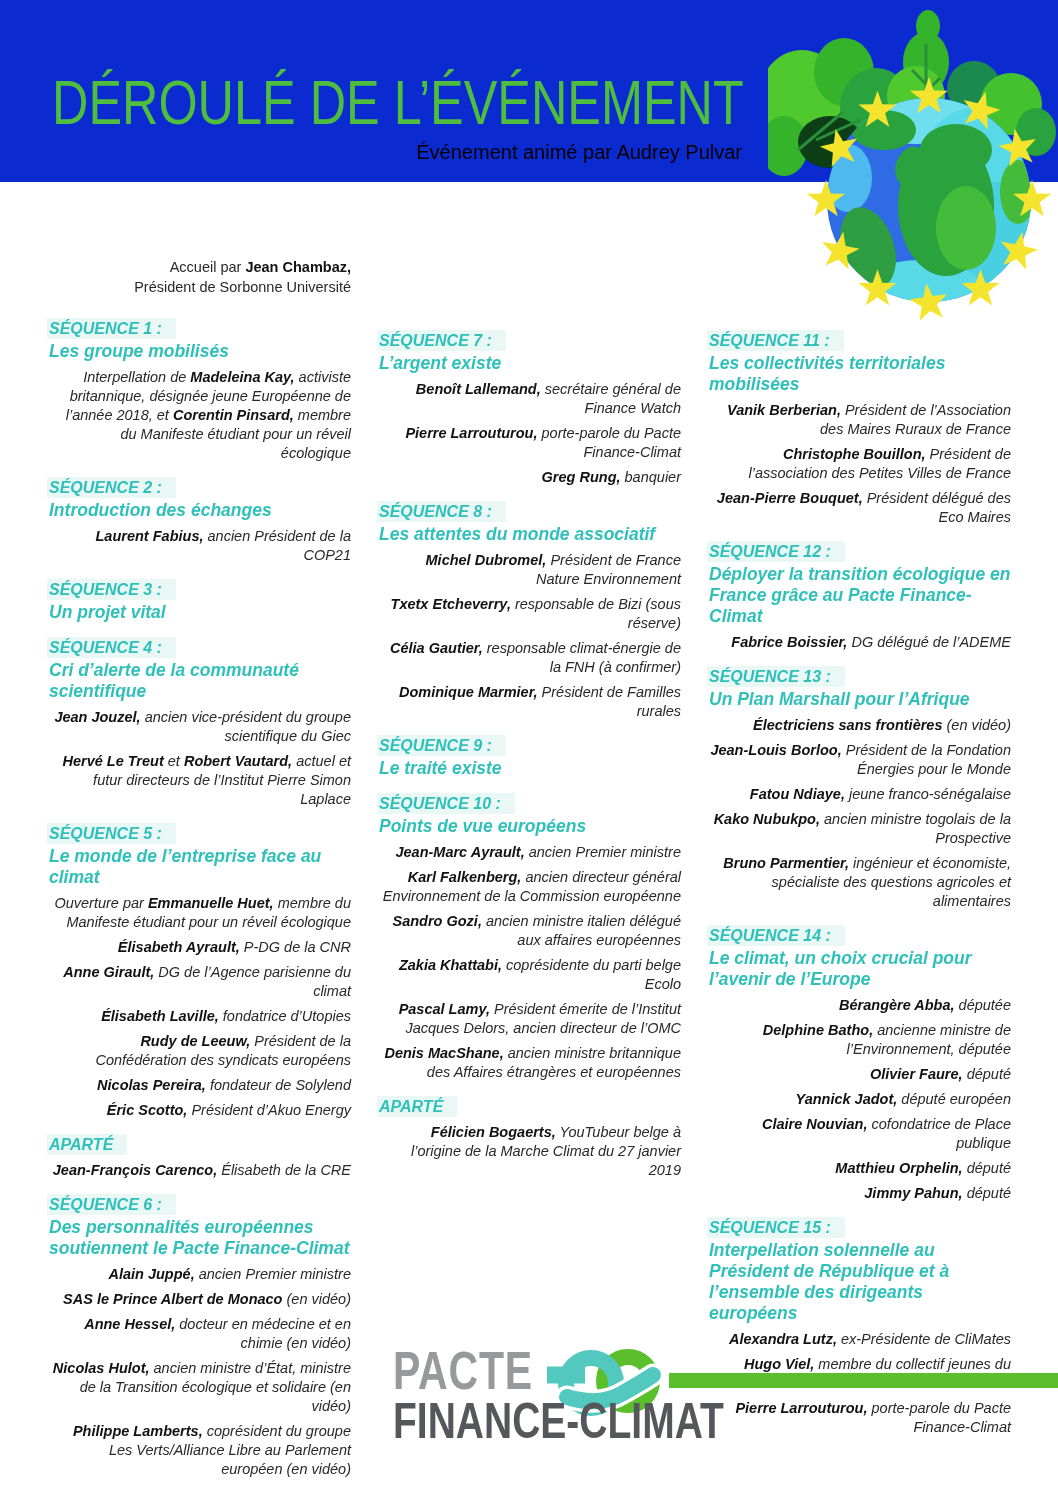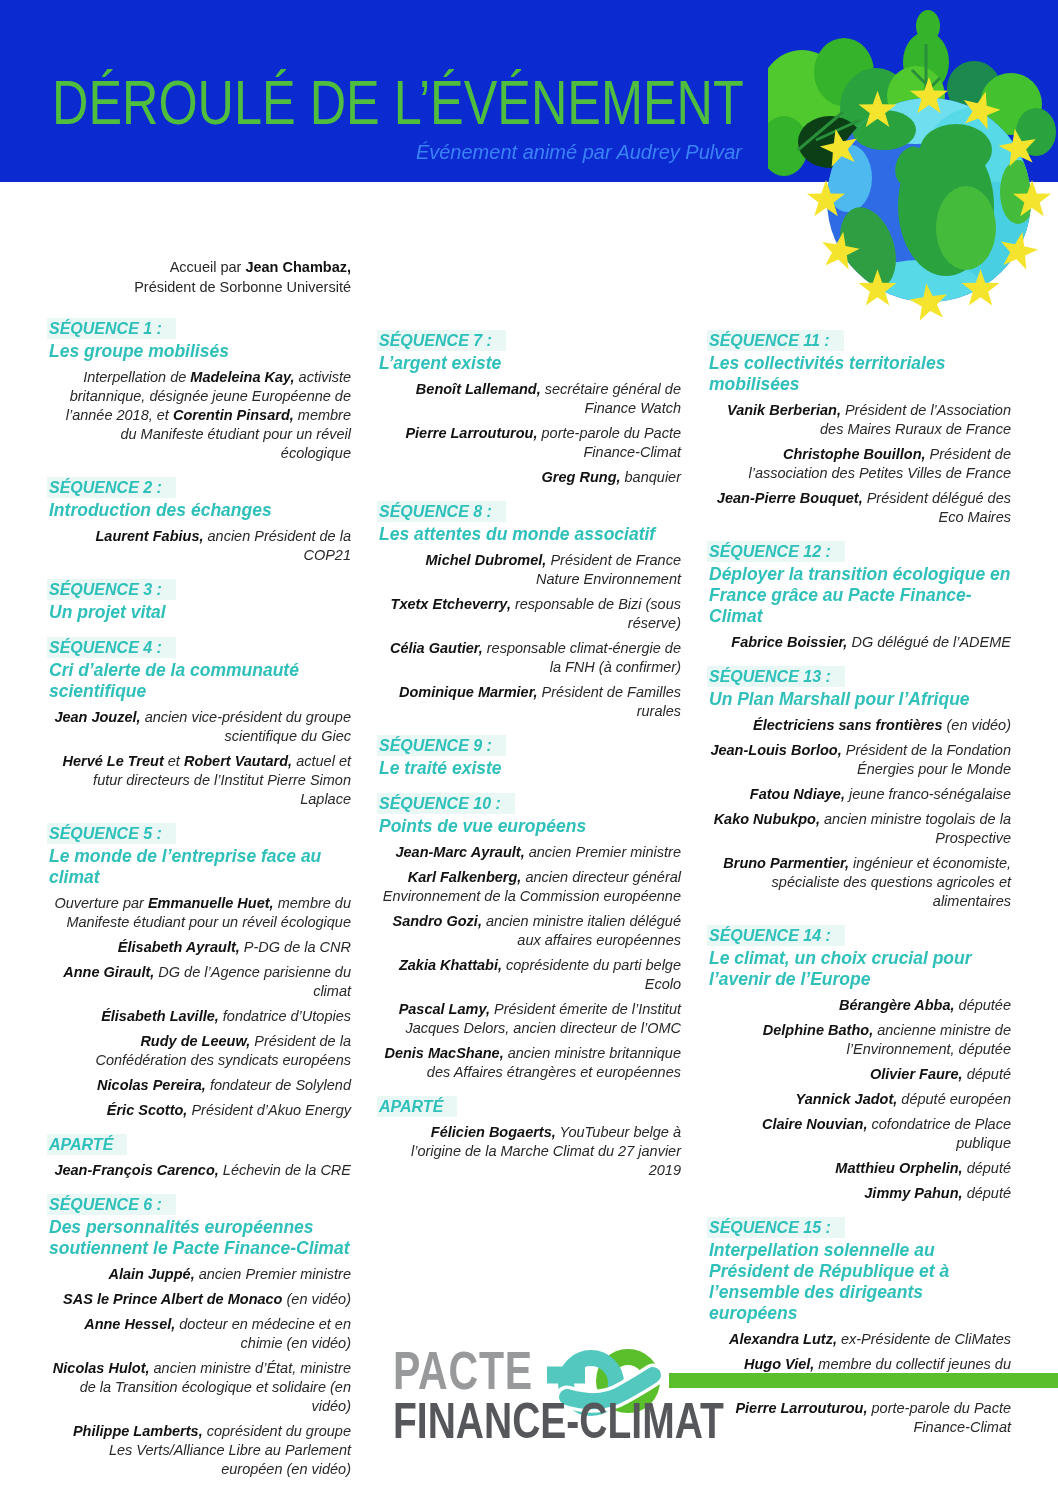--- a/index.html
+++ b/index.html
@@ -15,21 +15,21 @@
   }
   .page-title {
     position:absolute; left:52px; top:66px;
     font-size:63px; font-weight:400; letter-spacing:0;
     color:var(--title-green,#4fbe3e);
     transform:scaleX(0.8); transform-origin:left top;
     white-space:nowrap;
   }
   .page-subtitle {
     position:absolute; left:0; top:141px; width:742px;
-    text-align:right; color:#3b82f6; font-size:20px; font-weight:400;font-style:italic;
+    text-align:right; color:#000000; font-size:20px; font-weight:400;
   }
   .earth-wrap { position:absolute; left:768px; top:0; width:290px; height:322px; }
 
   .columns {
     position:absolute; left:49px; top:258px; width:962px;
     display:flex; gap:28px;
   }
   .column { width:302px; }
   .column.pushed { padding-top:60px; }
 
@@ -138,21 +138,21 @@
 <div class="columns">
     <div class="column">
       <section class="intro-section">
         <p class="entry"><span>Accueil par </span><strong>Jean Chambaz,</strong><br><span>Président de Sorbonne Université</span></p>
       </section>
       <section class="sequence"><div class="seq-label">SÉQUENCE 1 :</div><h3 class="seq-title">Les groupe mobilisés</h3><p class="entry"><span>Interpellation de </span><strong>Madeleina Kay,</strong><span> activiste britannique, désignée jeune Européenne de l’année 2018, et </span><strong>Corentin Pinsard,</strong><span> membre du Manifeste étudiant pour un réveil écologique</span></p></section>
       <section class="sequence"><div class="seq-label">SÉQUENCE 2 :</div><h3 class="seq-title">Introduction des échanges</h3><p class="entry"><strong>Laurent Fabius,</strong><span> ancien Président de la COP21</span></p></section>
       <section class="sequence"><div class="seq-label">SÉQUENCE 3 :</div><h3 class="seq-title">Un projet vital</h3></section>
       <section class="sequence"><div class="seq-label">SÉQUENCE 4 :</div><h3 class="seq-title">Cri d’alerte de la communauté scientifique</h3><p class="entry"><strong>Jean Jouzel,</strong><span> ancien vice-président du groupe scientifique du Giec</span></p><p class="entry"><strong>Hervé Le Treut</strong><span> et </span><strong>Robert Vautard,</strong><span> actuel et futur directeurs de l’Institut Pierre Simon Laplace</span></p></section>
       <section class="sequence"><div class="seq-label">SÉQUENCE 5 :</div><h3 class="seq-title">Le monde de l’entreprise face au climat</h3><p class="entry"><span>Ouverture par </span><strong>Emmanuelle Huet,</strong><span> membre du Manifeste étudiant pour un réveil écologique</span></p><p class="entry"><strong>Élisabeth Ayrault,</strong><span> P-DG de la CNR</span></p><p class="entry"><strong>Anne Girault,</strong><span> DG de l’Agence parisienne du climat</span></p><p class="entry"><strong>Élisabeth Laville,</strong><span> fondatrice d’Utopies</span></p><p class="entry"><strong>Rudy de Leeuw,</strong><span> Président de la Confédération des syndicats européens</span></p><p class="entry"><strong>Nicolas Pereira,</strong><span> fondateur de Solylend</span></p><p class="entry"><strong>Éric Scotto,</strong><span> Président d’Akuo Energy</span></p></section>
-      <section class="sequence"><div class="seq-label">APARTÉ</div><p class="entry"><strong>Jean-François Carenco,</strong><span> Léchevin de la CRE</span></p></section>
+      <section class="sequence"><div class="seq-label">APARTÉ</div><p class="entry"><strong>Jean-François Carenco,</strong><span> Élisabeth de la CRE</span></p></section>
       <section class="sequence"><div class="seq-label">SÉQUENCE 6 :</div><h3 class="seq-title">Des personnalités européennes soutiennent le Pacte Finance-Climat</h3><p class="entry"><strong>Alain Juppé,</strong><span> ancien Premier ministre</span></p><p class="entry"><strong>SAS le Prince Albert de Monaco</strong><span> (en vidéo)</span></p><p class="entry"><strong>Anne Hessel,</strong><span> docteur en médecine et en chimie (en vidéo)</span></p><p class="entry"><strong>Nicolas Hulot,</strong><span> ancien ministre d’État, ministre de la Transition écologique et solidaire (en vidéo)</span></p><p class="entry"><strong>Philippe Lamberts,</strong><span> coprésident du groupe Les Verts/Alliance Libre au Parlement européen (en vidéo)</span></p></section>
     </div>
     <div class="column pushed">
       <section class="sequence"><div class="seq-label">SÉQUENCE 7 :</div><h3 class="seq-title">L’argent existe</h3><p class="entry"><strong>Benoît Lallemand,</strong><span> secrétaire général de Finance Watch</span></p><p class="entry"><strong>Pierre Larrouturou,</strong><span> porte-parole du Pacte Finance-Climat</span></p><p class="entry"><strong>Greg Rung,</strong><span> banquier</span></p></section>
       <section class="sequence"><div class="seq-label">SÉQUENCE 8 :</div><h3 class="seq-title">Les attentes du monde associatif</h3><p class="entry"><strong>Michel Dubromel,</strong><span> Président de France Nature Environnement</span></p><p class="entry"><strong>Txetx Etcheverry,</strong><span> responsable de Bizi (sous réserve)</span></p><p class="entry"><strong>Célia Gautier,</strong><span> responsable climat-énergie de la FNH (à confirmer)</span></p><p class="entry"><strong>Dominique Marmier,</strong><span> Président de Familles rurales</span></p></section>
       <section class="sequence"><div class="seq-label">SÉQUENCE 9 :</div><h3 class="seq-title">Le traité existe</h3></section>
       <section class="sequence"><div class="seq-label">SÉQUENCE 10 :</div><h3 class="seq-title">Points de vue européens</h3><p class="entry"><strong>Jean-Marc Ayrault,</strong><span> ancien Premier ministre</span></p><p class="entry"><strong>Karl Falkenberg,</strong><span> ancien directeur général Environnement de la Commission européenne</span></p><p class="entry"><strong>Sandro Gozi,</strong><span> ancien ministre italien délégué aux affaires européennes</span></p><p class="entry"><strong>Zakia Khattabi,</strong><span> coprésidente du parti belge Ecolo</span></p><p class="entry"><strong>Pascal Lamy,</strong><span> Président émerite de l’Institut Jacques Delors, ancien directeur de l’OMC</span></p><p class="entry"><strong>Denis MacShane,</strong><span> ancien ministre britannique des Affaires étrangères et européennes</span></p></section>
       <section class="sequence"><div class="seq-label">APARTÉ</div><p class="entry"><strong>Félicien Bogaerts,</strong><span> YouTubeur belge à l’origine de la Marche Climat du 27 janvier 2019</span></p></section>
     </div>
     <div class="column pushed">

